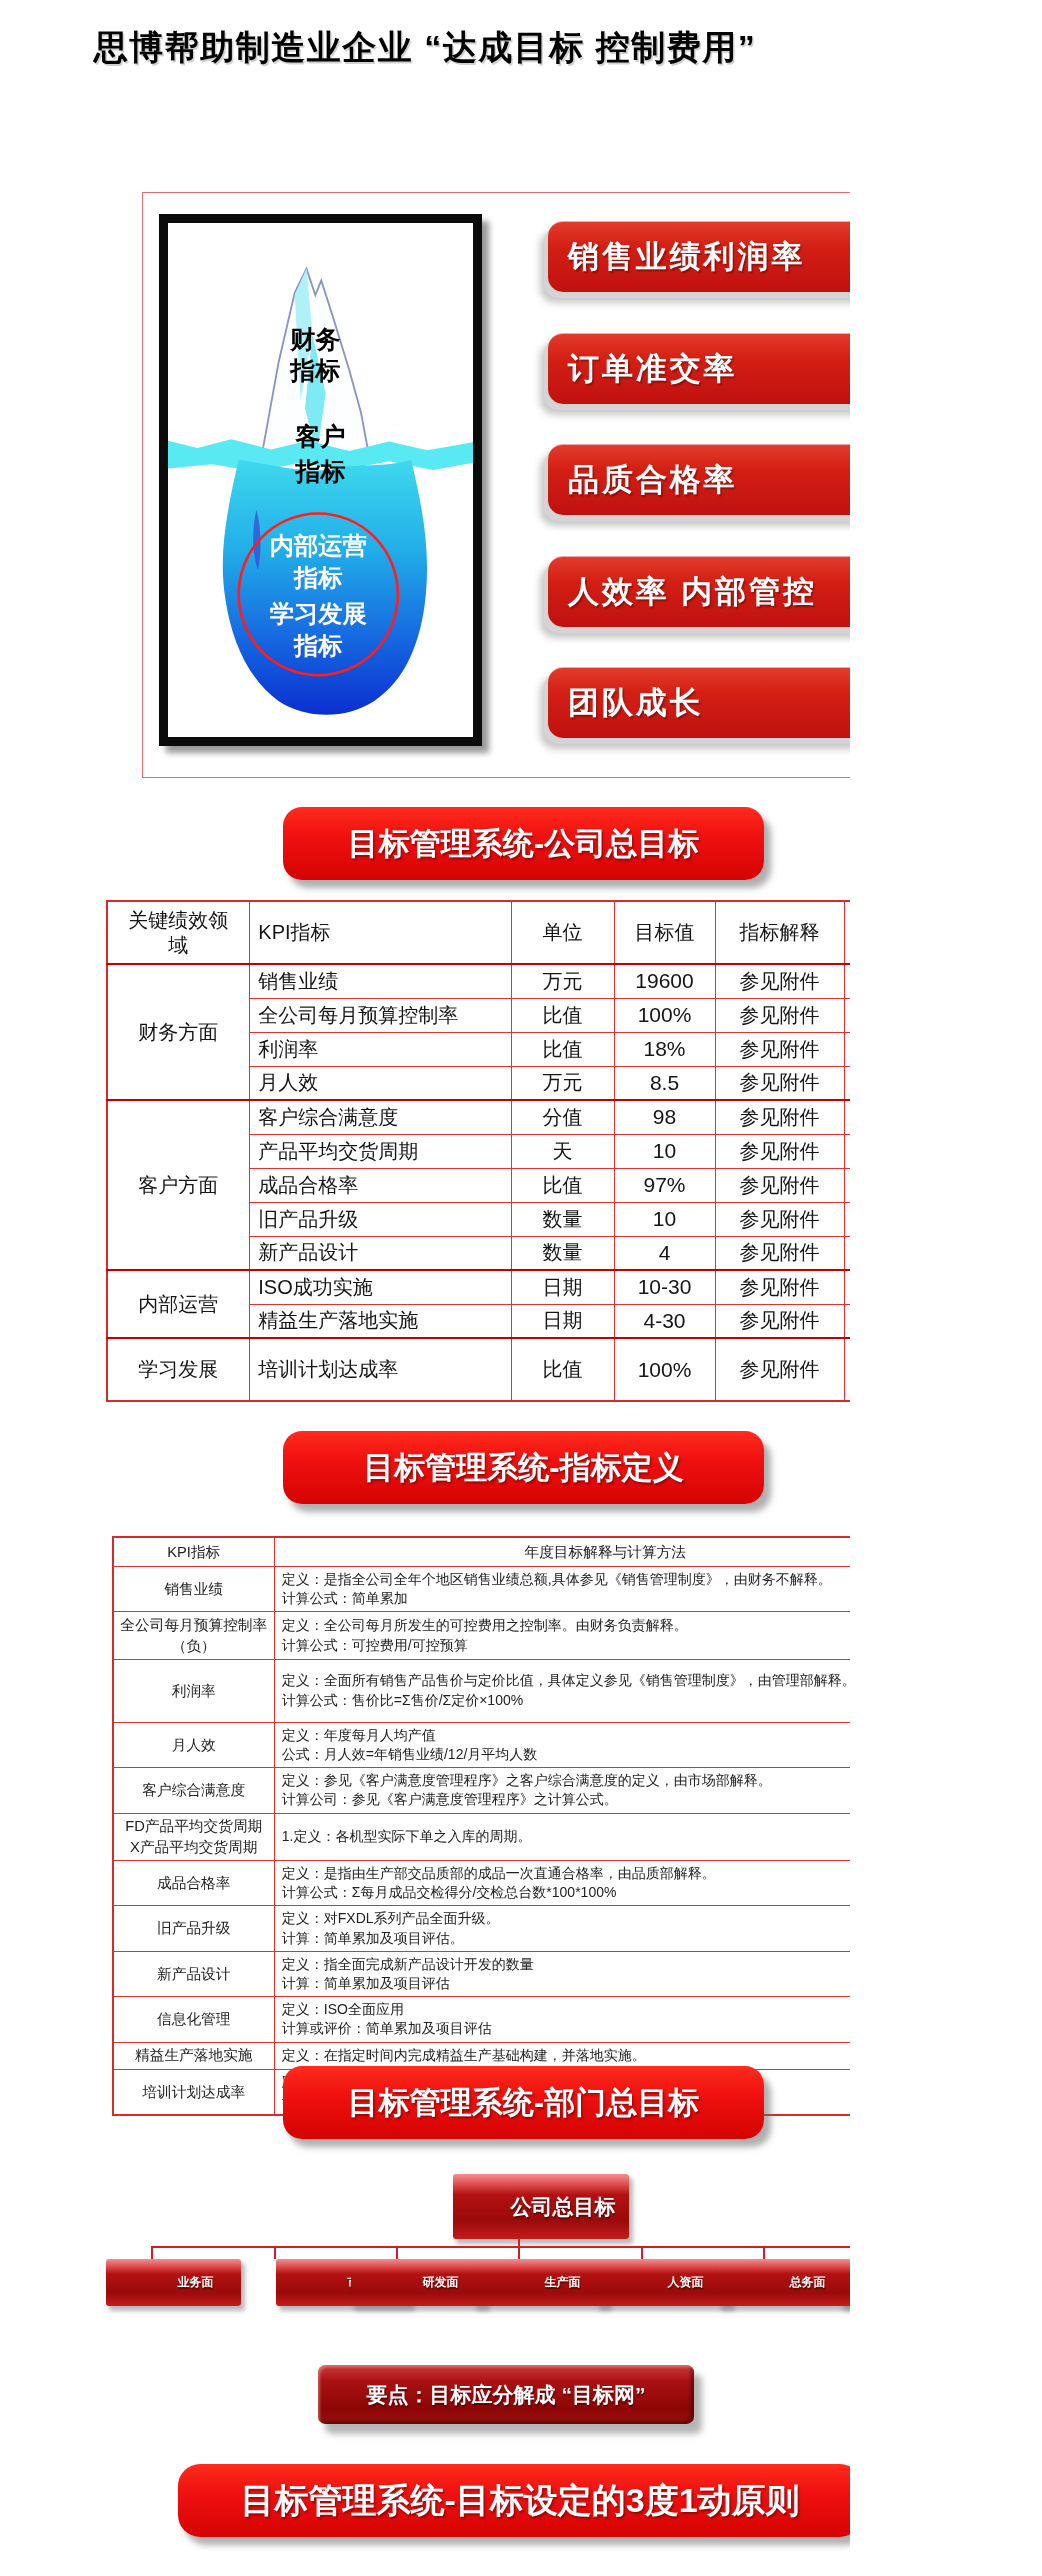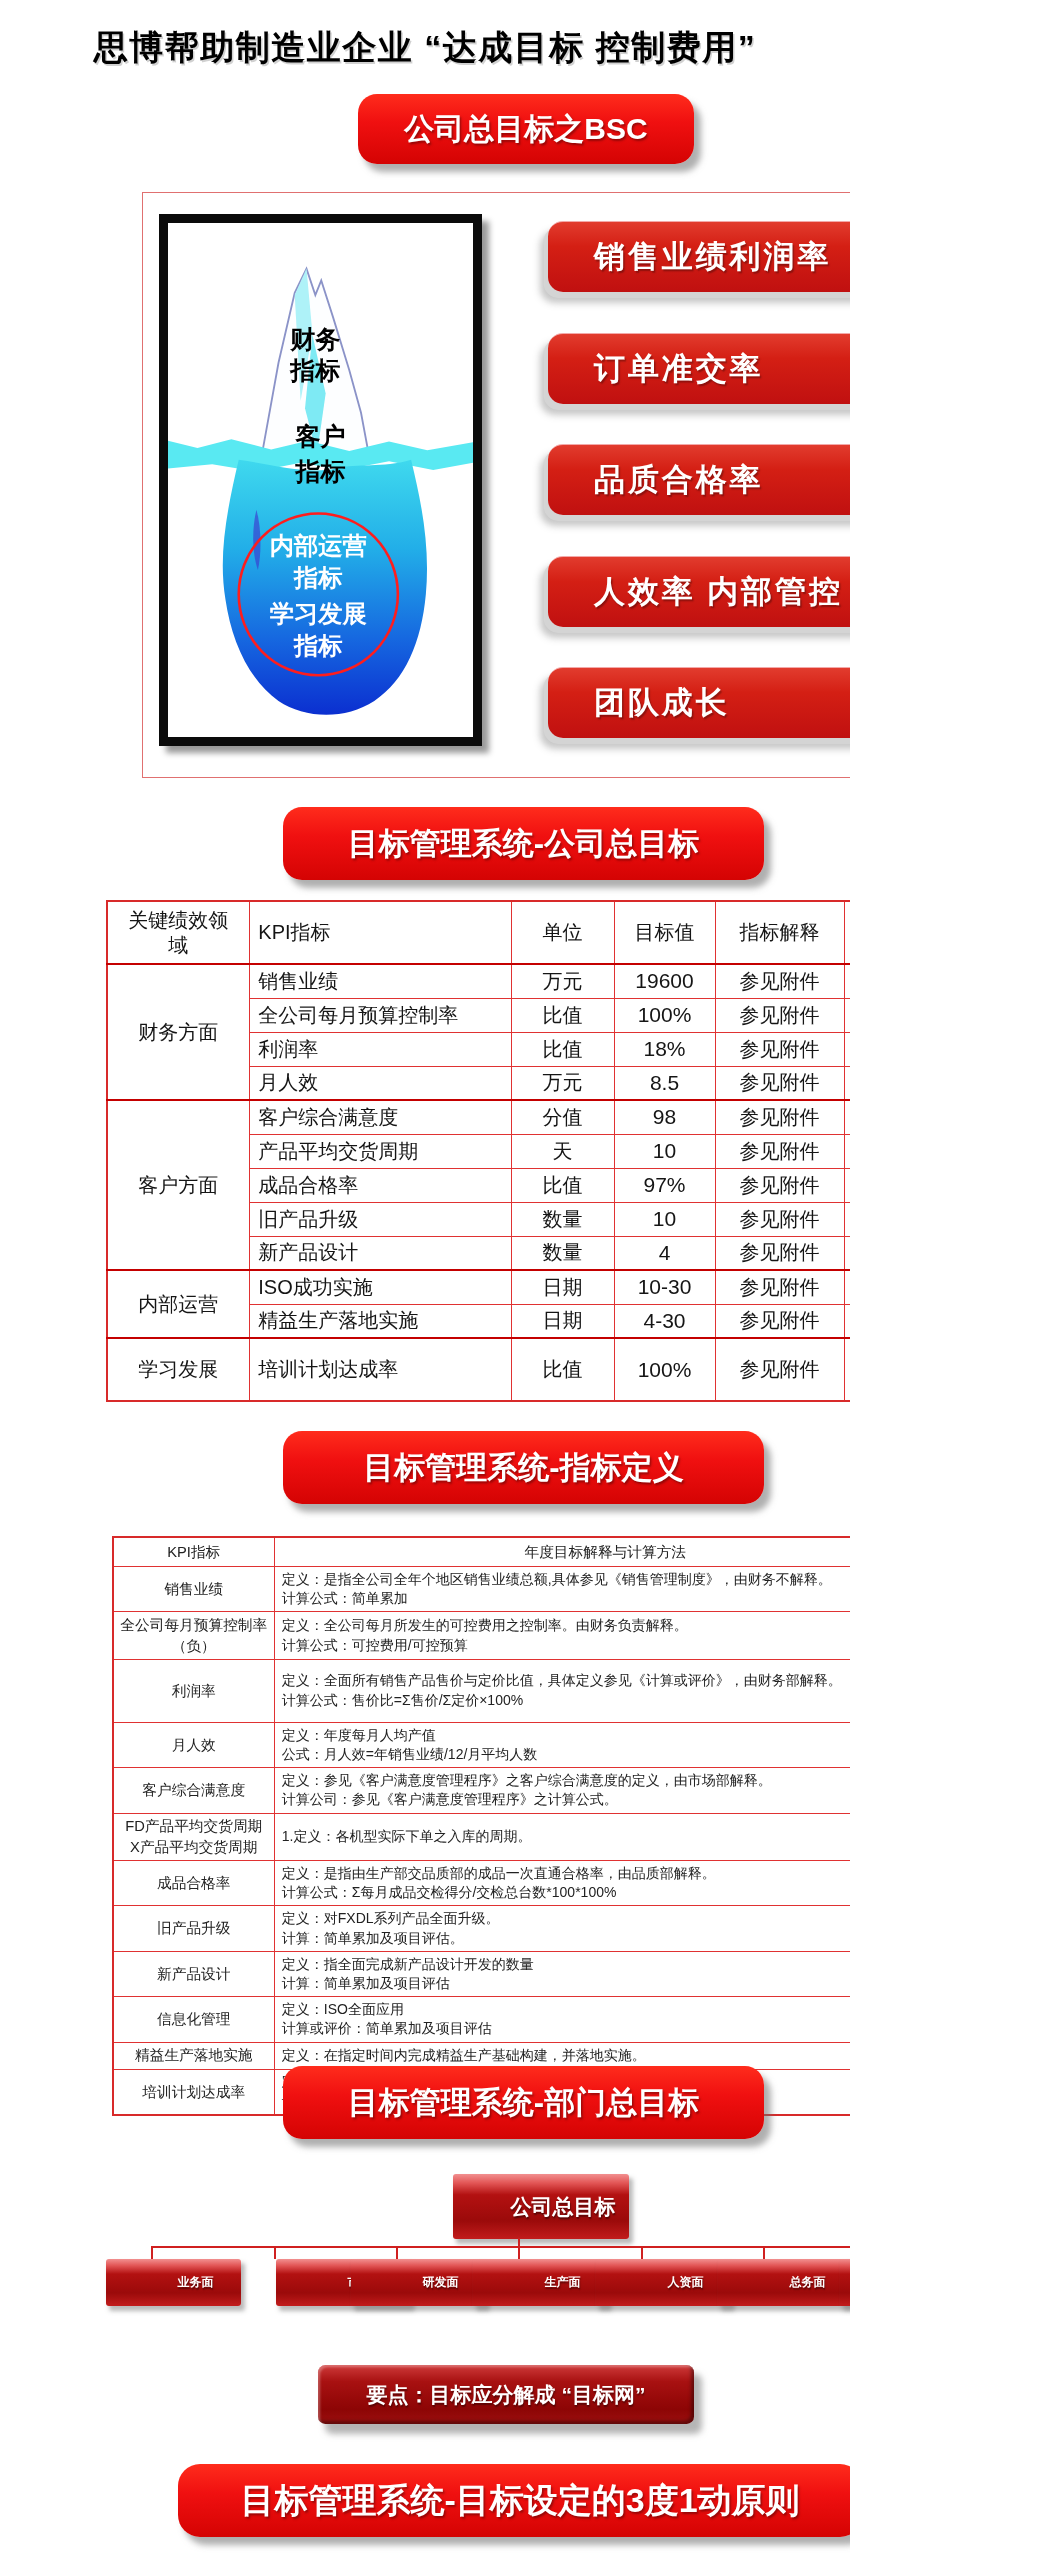--- a/index.html
+++ b/index.html
@@ -25,21 +25,21 @@
 
   
   .overview{position:absolute;top:192px;left:142px;width:776px;height:584px;
     border:0.7px solid #e07070;background:#fff;}
   .iceberg-frame{position:absolute;top:20.5px;left:16px;width:323px;height:532px;
     box-sizing:border-box;border:9.5px solid #0b0b0b;background:#fff;
     box-shadow:7.3px 7.3px 5.9px rgba(0,0,0,.4);}
   .iceberg-frame svg{display:block;width:100%;height:100%;}
   .bars{position:absolute;top:28px;left:405px;width:338px;height:517px;}
   .bar{position:absolute;left:0;width:338px;height:71px;box-sizing:border-box;
-    display:flex;align-items:center;padding-left:46px;
+    display:flex;align-items:center;padding-left:20px;
     background:linear-gradient(180deg,#e23c2e 0%,#d41f14 35%,#c01010 100%);
     border-radius:15px;color:#fff;font-weight:800;font-size:31px;letter-spacing:2.9px;
     border-top:0.7px solid #f3a9a9;
     box-shadow:-4.4px 5.9px 0 rgba(214,214,214,.85),-7.3px 10.3px 7.3px rgba(130,130,130,.45);
     text-shadow:1.5px 1.5px 1.5px rgba(0,0,0,.3);white-space:nowrap;}
   .bar:nth-child(1){top:0;}   .bar:nth-child(2){top:112px;}
   .bar:nth-child(3){top:223px;} .bar:nth-child(4){top:335px;}
   .bar:nth-child(5){top:446px;}
 
   
@@ -89,21 +89,20 @@
   text.wht{font-family:"Liberation Sans","DejaVu Sans",sans-serif;font-size:33px;
     font-weight:600;fill:#fff;text-anchor:middle;}
 </style>
 </head>
 <body>
 
 <div id="page">
 
   <div class="main-title">思博帮助制造业企业 “达成目标 控制费用”</div>
 
-  <div class="banner bsc">公司总目标之BSC</div>
 
   <div class="overview">
     <div class="iceberg-frame">
       <svg viewBox="0 0 414 699" preserveAspectRatio="none">
         <defs>
           <linearGradient id="seagrad" x1="0" y1="0" x2="0" y2="1">
             <stop offset="0" stop-color="#3fd9ee"></stop>
             <stop offset="0.35" stop-color="#22aee8"></stop>
             <stop offset="0.7" stop-color="#1668e0"></stop>
             <stop offset="1" stop-color="#0b2fd0"></stop>
@@ -283,21 +282,21 @@
               <div>定义：全公司每月所发生的可控费用之控制率。由财务负责解释。</div>
               <div>计算公式：可控费用/可控预算</div>
             </td>
       </tr>
       <tr>
         <td class="k">
               <div>利润率</div>
               <div></div>
             </td>
         <td style="padding:11.7px 7.3px">
-              <div>定义：全面所有销售产品售价与定价比值，具体定义参见《计算或评价》，由财务部解释。</div>
+              <div>定义：全面所有销售产品售价与定价比值，具体定义参见《销售管理制度》，由管理部解释。</div>
               <div>计算公式：售价比=Σ售价/Σ定价×100%</div>
             </td>
       </tr>
       <tr>
         <td class="k">
               <div>月人效</div>
               <div></div>
             </td>
         <td>
               <div>定义：年度每月人均产值</div>

